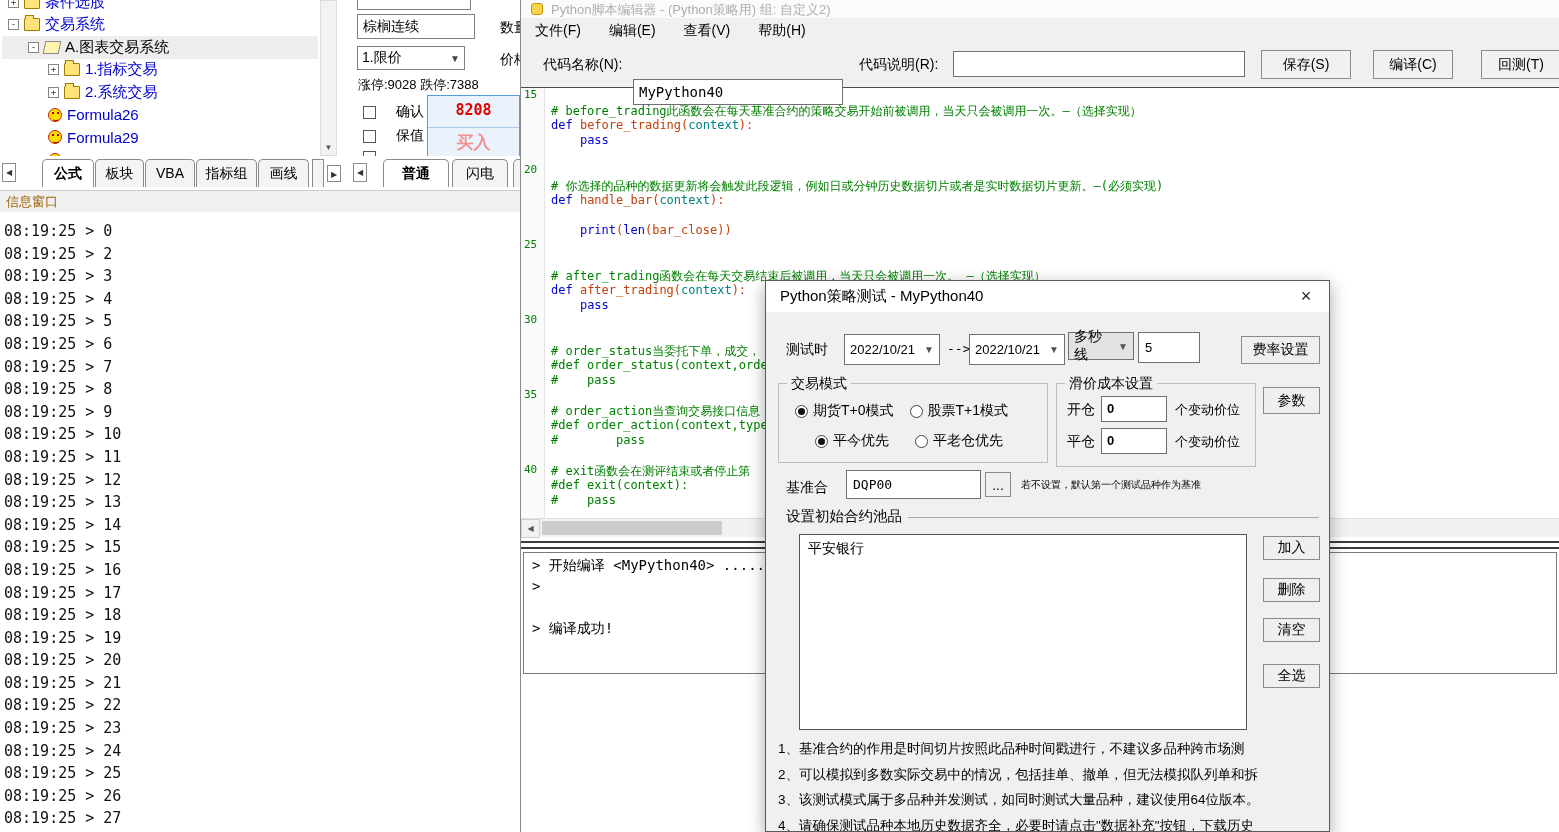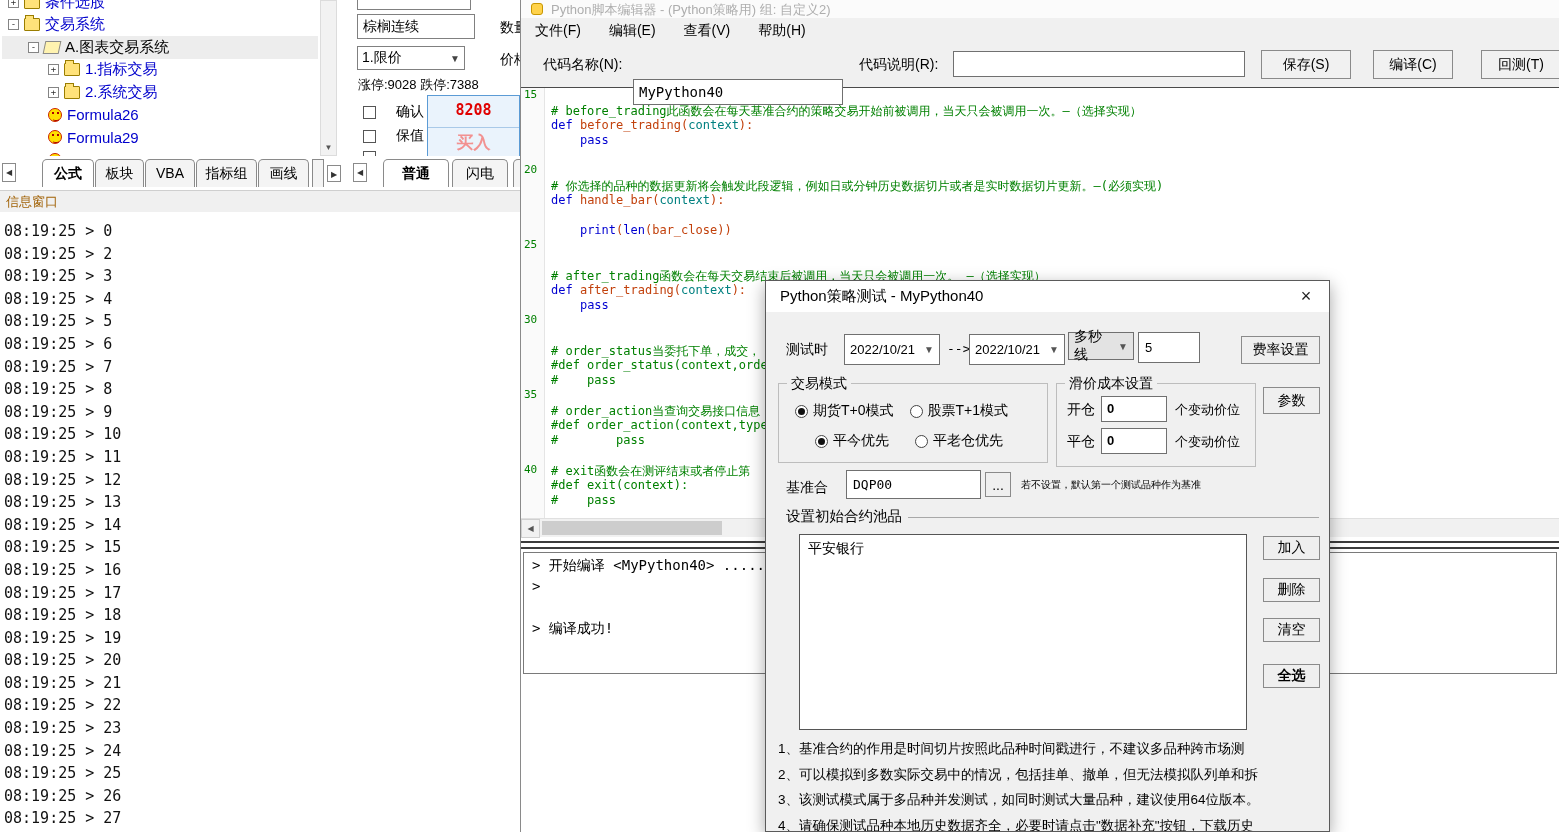--- a/index.html
+++ b/index.html
@@ -150,21 +150,21 @@
   #dlg-pool-label{position:absolute;left:20px;top:226px;font-size:14.5px;}
   #dlg-pool-line{position:absolute;left:142px;top:236px;width:411px;border-top:1px solid #a8a8a8;}
   #dlg-pool-list{position:absolute;left:33px;top:253px;width:448px;height:196px;background:#fff;
         border:1px solid #555;padding:4px 0 0 8px;}
   .pool-item{font-size:14px;line-height:18px;}
   #dlg-side-buttons{position:absolute;left:497px;top:255px;width:57px;}
   .side-btn{width:57px;height:24px;background:#efefef;border:1px solid #8a8a8a;font-size:14px;
         display:flex;align-items:center;justify-content:center;}
   .side-btn:nth-child(2){margin-top:18px;}
   .side-btn:nth-child(3){margin-top:16px;}
-  .side-btn:nth-child(4){margin-top:22px;font-weight:bold;}
+  .side-btn:nth-child(4){margin-top:22px;}
   #dlg-notes{position:absolute;left:12px;top:455px;width:548px;}
   .note{font-size:13.5px;line-height:25.6px;white-space:nowrap;overflow:hidden;}
 </style>
 </head>
 <body>
 
 <div id="root">
 
   <div id="tree">
       <div class="trow" style="padding-left: 6px;">

